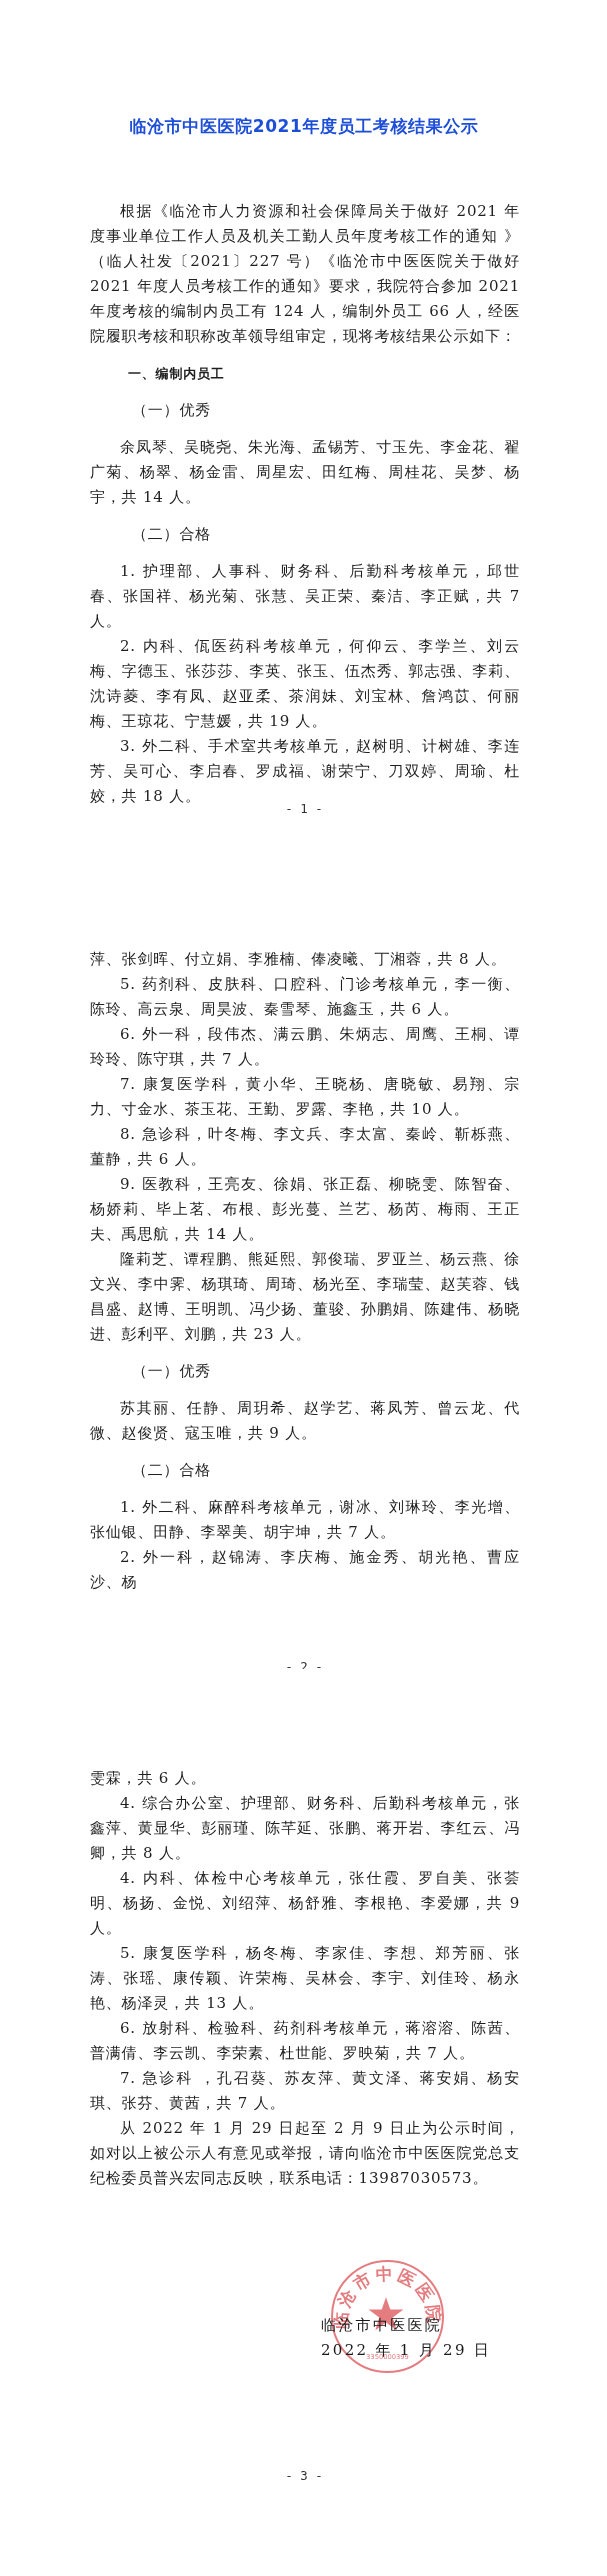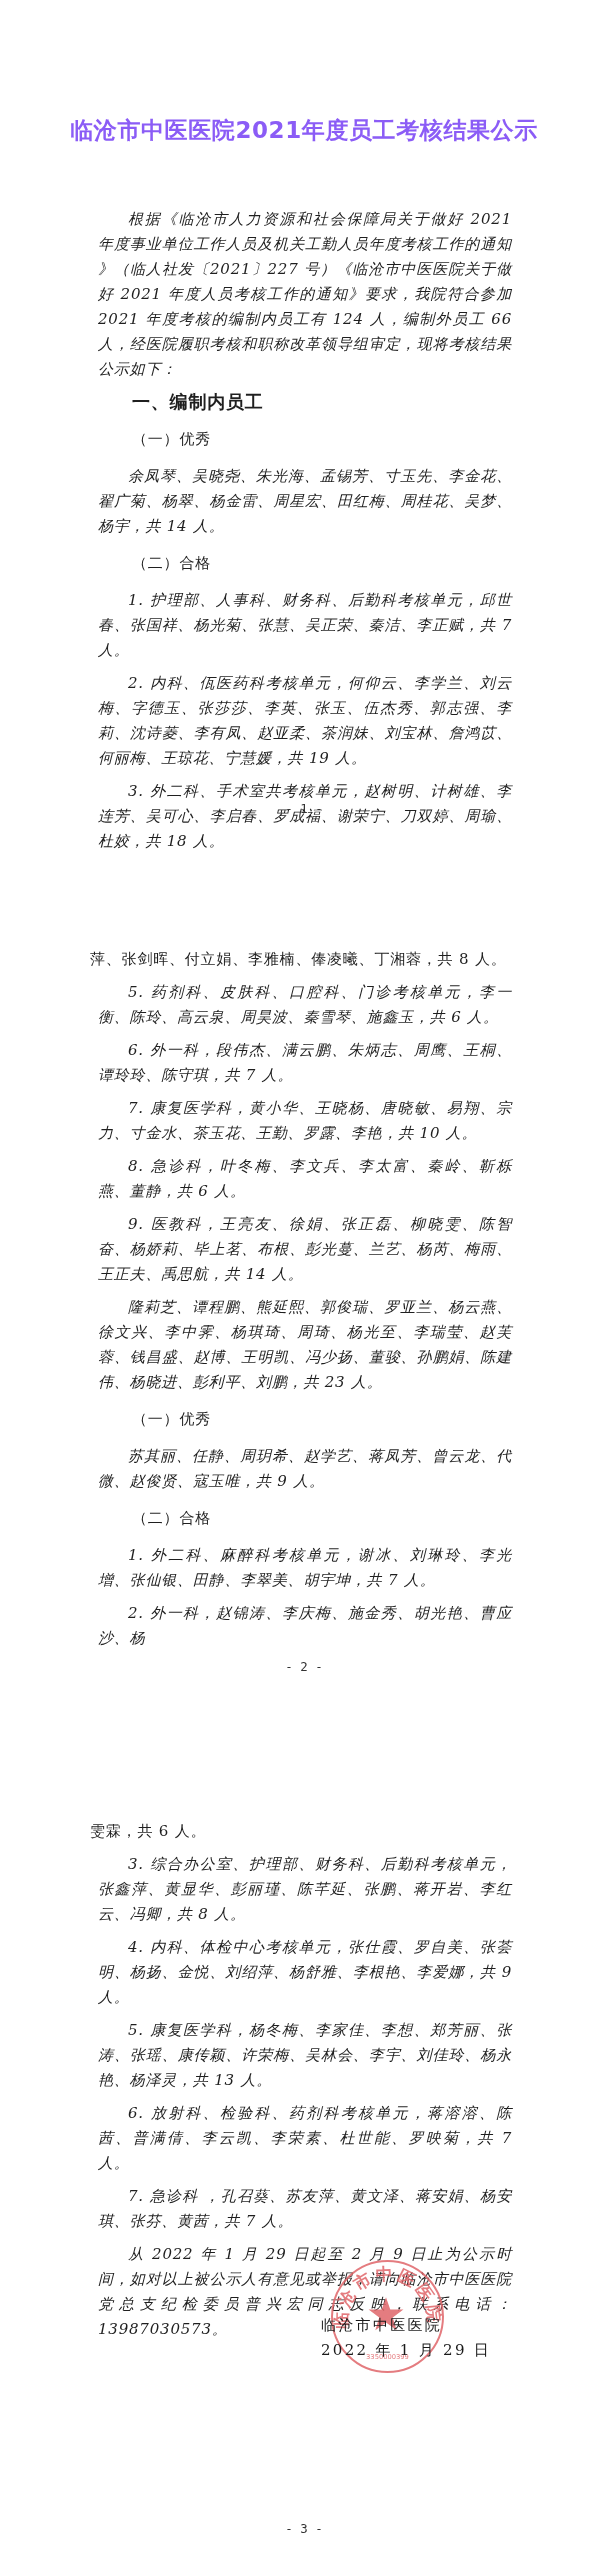--- a/index.html
+++ b/index.html
@@ -1,26 +1,26 @@
 <!DOCTYPE html>
 <html style="font-size:9px"><head>
 <meta charset="utf-8">
 <style>
   html, body { margin: 0; padding: 0; background: #ffffff; }
   body { width: 608px; height: 2576px; position: relative; overflow: hidden;
          font-family: "DejaVu Serif", "Liberation Serif", serif; color: #1f1f1f; }
   .page { position: absolute; left: 0; width: 608px; background: #ffffff; }
   .title { position: absolute; left: 0; width: 608px; top: 115px; text-align: center;
            font-family: "DejaVu Sans", "Liberation Sans", sans-serif; font-weight: bold;
-           font-size: 23px; letter-spacing: 0.6px; color: #8b5cf6; }
+           font-size: 17px; letter-spacing: 0.6px; color: #1d4ed8; }
   .body-block { position: absolute; left: 90px; width: 430px; font-size: 15px;
                 line-height: 25px; letter-spacing: 0.8px; text-align: justify; }
-  .para { margin: 8px; text-indent: 2em; font-style: italic; }
-  .h1 { margin: 6px; text-indent: 2em; font-family: Liberation Serif, serif;
-        font-weight: bold; font-size: 18px; }
+  .para { margin: 0; text-indent: 2em; }
+  .h1 { margin: 12px; text-indent: 2em; font-family: Liberation Serif, serif;
+        font-weight: bold; font-size: 13px; }
   .h2 { margin: 12px; text-indent: 2em; }
   .cont { margin: 0; text-indent: 0; }
   .pagenum { position: absolute; left: 0; width: 608px; text-align: center;
              font-family: "DejaVu Sans Mono", "Liberation Mono", monospace; font-size: 12.4px; color: #333; }
   .signature { position: absolute; left: 321px; top: 2313px; font-size: 15px; line-height: 25px;
                letter-spacing: 2.3px; color: #1a1a1a; z-index: 2; text-align: left; }
   .seal { position: absolute; left: 331px; top: 2260px; width: 109px; height: 109px;
           border: 2.3px solid #e0666a; border-radius: 50%; opacity: 0.85; z-index: 1; }
   .seal .star { position: absolute; left: 35px; top: 34px; width: 36px; height: 36px; }
   .seal .arc { position: absolute; left: 0; top: 0; width: 109px; height: 109px; }
@@ -54,24 +54,24 @@
     <p class="para">隆莉芝、谭程鹏、熊延熙、郭俊瑞、罗亚兰、杨云燕、徐文兴、李中霁、杨琪琦、周琦、杨光至、李瑞莹、赵芙蓉、钱昌盛、赵博、王明凯、冯少扬、董骏、孙鹏娟、陈建伟、杨晓进、彭利平、刘鹏，共 23 人。</p>
     <p class="h2">（一）优秀</p>
     <p class="para">苏其丽、任静、周玥希、赵学艺、蒋凤芳、曾云龙、代微、赵俊贤、寇玉唯，共 9 人。</p>
     <p class="h2">（二）合格</p>
     <p class="para">1. 外二科、麻醉科考核单元，谢冰、刘琳玲、李光增、张仙银、田静、李翠美、胡宇坤，共 7 人。</p>
     <p class="para">2. 外一科，赵锦涛、李庆梅、施金秀、胡光艳、曹应沙、杨</p>
   </div>
   <div class="pagenum" style="top:798px;">- 2 -</div>
 </div>
 
-<div class="page" style="top:1722px; height:854px;">
+<div class="page" style="top:1669px; height:854px;">
   <div class="body-block" style="top:97px;">
     <p class="cont">雯霖，共 6 人。</p>
-    <p class="para">3. 综合办公室、护理部、财务科、后勤科考核单元，张鑫萍、黄显华、彭丽瑾、陈芊延、张鹏、蒋开岩、李红云、冯卿，共 8 人。</p>
+    <p class="para">4. 综合办公室、护理部、财务科、后勤科考核单元，张鑫萍、黄显华、彭丽瑾、陈芊延、张鹏、蒋开岩、李红云、冯卿，共 8 人。</p>
     <p class="para">4. 内科、体检中心考核单元，张仕霞、罗自美、张荟明、杨扬、金悦、刘绍萍、杨舒雅、李根艳、李爱娜，共 9 人。</p>
     <p class="para">5. 康复医学科，杨冬梅、李家佳、李想、郑芳丽、张涛、张瑶、康传颖、许荣梅、吴林会、李宇、刘佳玲、杨永艳、杨泽灵，共 13 人。</p>
     <p class="para">6. 放射科、检验科、药剂科考核单元，蒋溶溶、陈茜、普满倩、李云凯、李荣素、杜世能、罗映菊，共 7 人。</p>
     <p class="para">7. 急诊科 ，孔召葵、苏友萍、黄文泽、蒋安娟、杨安琪、张芬、黄茜，共 7 人。</p>
     <p class="para">从 2022 年 1 月 29 日起至 2 月 9 日止为公示时间，如对以上被公示人有意见或举报，请向临沧市中医医院党总支纪检委员普兴宏同志反映，联系电话：13987030573。</p>
   </div>
   <div class="pagenum" style="top:799px;">- 3 -</div>
 </div>
 
 <div class="seal">

